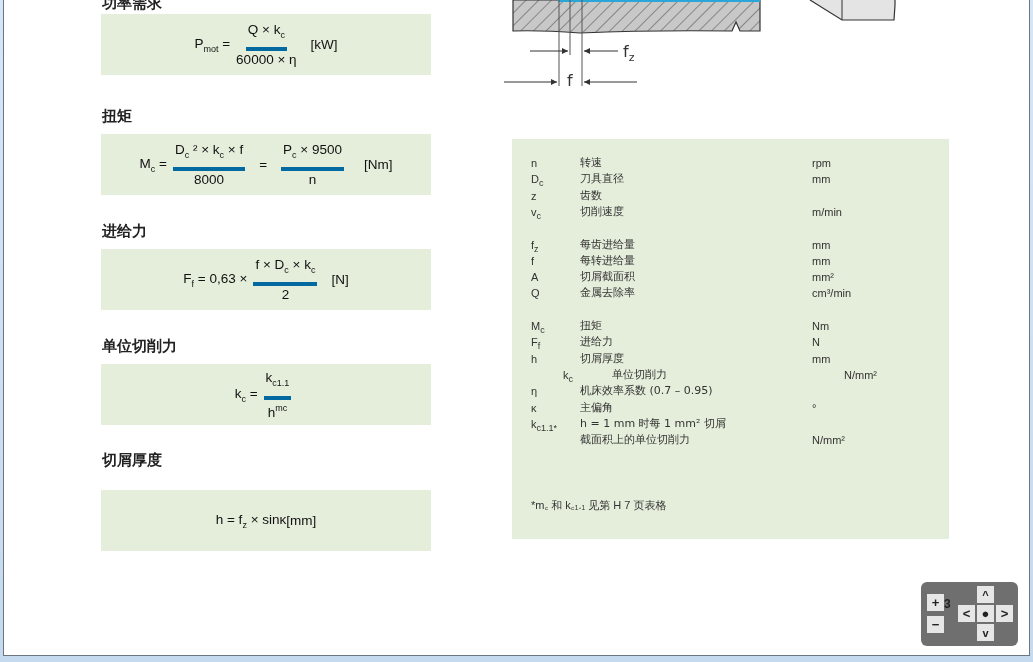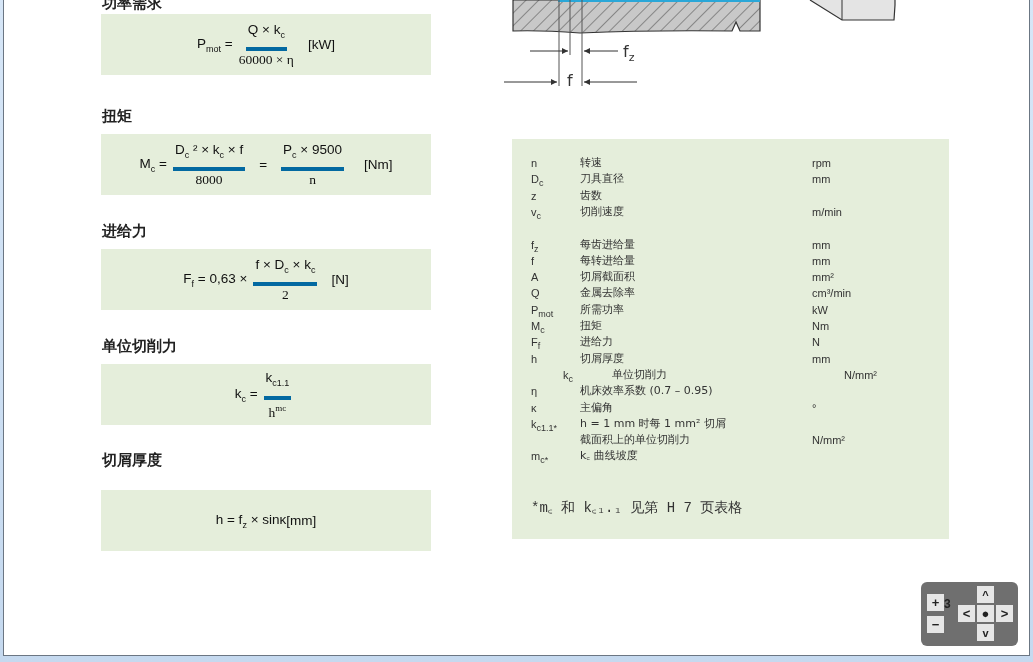--- a/index.html
+++ b/index.html
@@ -3,29 +3,29 @@
 <meta charset="utf-8">
 <style>
   html,body{margin:0;padding:0;}
   body{width:1033px;height:662px;overflow:hidden;background:#cfe0f3;position:relative;font-family:"Liberation Sans","DejaVu Sans",sans-serif;}
   .frame{position:absolute;left:0;top:0;width:1033px;height:662px;background:linear-gradient(#d6e6f7,#c5d9ef);}
   .page{position:absolute;left:3px;top:-2px;width:1025px;height:657px;background:#fff;border-left:1px solid #6b7683;border-right:1px solid #6b7683;border-bottom:1px solid #6b7683;}
   .heading{position:absolute;left:102px;font-size:15px;font-weight:bold;color:#222;font-family:"DejaVu Sans",sans-serif;}
   .fbox{position:absolute;left:101px;width:330px;height:61px;background:#e5eedb;display:flex;align-items:center;justify-content:center;font-size:13.5px;color:#111;}
   .frac{display:inline-flex;flex-direction:column;align-items:center;margin:0 6px;vertical-align:middle;}
   .frac .num{border-bottom:4px solid #0369a1;padding:0 2px 5px 2px;line-height:15px;}
-  .frac .den{line-height:15px;padding-top:1px;font-family:Liberation Serif, serif;}
+  .frac .den{line-height:15px;padding-top:1px;}
   sub,sup{font-size:9px;}
   .unit{margin-left:8px;}
   .legend{position:absolute;left:512px;top:139px;width:437px;height:400px;background:#e5eedb;}
   .lrow{position:absolute;left:19px;font-size:11px;color:#333;height:16px;line-height:16px;width:420px;}
   .lrow .sym{position:absolute;left:0;width:45px;}
   .lrow .desc{position:absolute;left:49px;font-family:"DejaVu Sans",sans-serif;}
   .lrow .u{position:absolute;left:281px;}
-  .foot{position:absolute;left:19px;top:358px;font-size:14px;color:#333;font-family:Liberation Mono, monospace;text-align:center;}
+  .foot{position:absolute;left:19px;top:358px;font-size:11px;color:#333;font-family:Liberation Sans, sans-serif;text-align:center;}
   .nav{position:absolute;left:921px;top:582px;width:97px;height:64px;background:#6f6f6f;border-radius:6px;}
   .nbtn{position:absolute;width:17px;height:17px;background:#e6e6e6;display:flex;align-items:center;justify-content:center;font-size:13px;font-weight:bold;color:#222;}
   .zoomlbl{position:absolute;left:23px;top:15px;font-size:12px;color:#222;font-weight:bold;}
 </style>
 </head>
 <body>
 
 <div class="frame"></div>
 <div class="page">
 </div>
@@ -140,25 +140,20 @@
     <div class="lrow" style="top: 130.1px;">
       <span class="sym"><span>A</span><sub></sub></span>
       <span class="desc">切屑截面积</span>
       <span class="u">mm²</span>
     </div>
     <div class="lrow" style="top: 146.4px;">
       <span class="sym"><span>Q</span><sub></sub></span>
       <span class="desc">金属去除率</span>
       <span class="u">cm³/min</span>
     </div>
-    <div class="lrow" style="top: 162.7px;">
-      <span class="sym"><span>P</span><sub>mot</sub></span>
-      <span class="desc">所需功率</span>
-      <span class="u">kW</span>
-    </div>
     <div class="lrow" style="top: 179px;">
       <span class="sym"><span>M</span><sub>c</sub></span>
       <span class="desc">扭矩</span>
       <span class="u">Nm</span>
     </div>
     <div class="lrow" style="top: 195.3px;">
       <span class="sym"><span>F</span><sub>f</sub></span>
       <span class="desc">进给力</span>
       <span class="u">N</span>
     </div>
@@ -184,25 +179,20 @@
     </div>
     <div class="lrow" style="top: 276.8px;">
       <span class="sym"><span>k</span><sub>c1.1*</sub></span>
       <span class="desc">h = 1 mm 时每 1 mm² 切屑</span>
       <span class="u"></span>
     </div>
     <div class="lrow" style="top: 293.1px; text-decoration: underline;">
       <span class="sym"><span></span><sub></sub></span>
       <span class="desc">截面积上的单位切削力</span>
       <span class="u">N/mm²</span>
-    </div>
-    <div class="lrow" style="top: 309.4px;">
-      <span class="sym"><span>m</span><sub>c*</sub></span>
-      <span class="desc">k꜀ 曲线坡度</span>
-      <span class="u"></span>
     </div>
     <div class="foot">*m꜀ 和 k꜀₁.₁ 见第 H 7 页表格</div>
   </div>
 
 <div class="nav">
   <div class="nbtn" style="left:6px;top:12px">+</div>
   <div class="zoomlbl">3</div>
   <div class="nbtn" style="left:6px;top:34px">−</div>
   <div class="nbtn" style="left:56px;top:4px;font-size:11px">
       <span>^</span>

